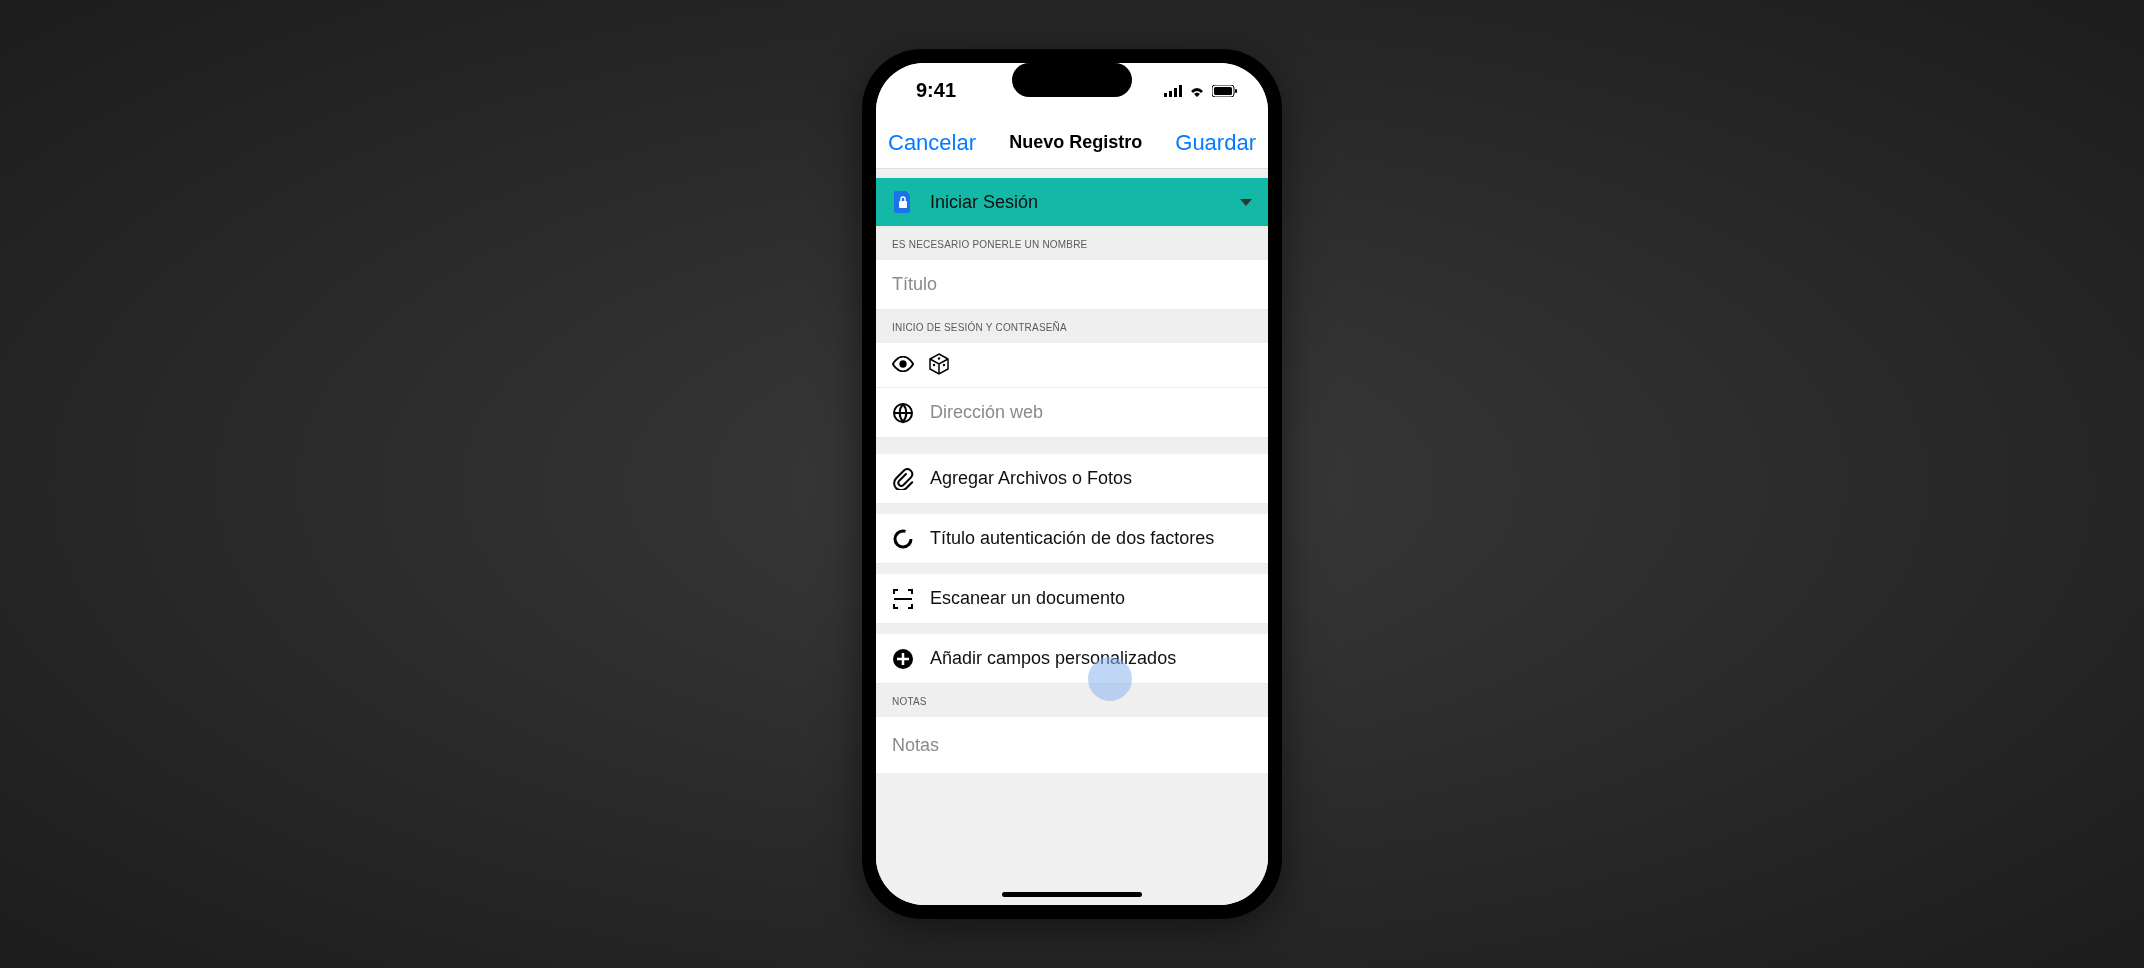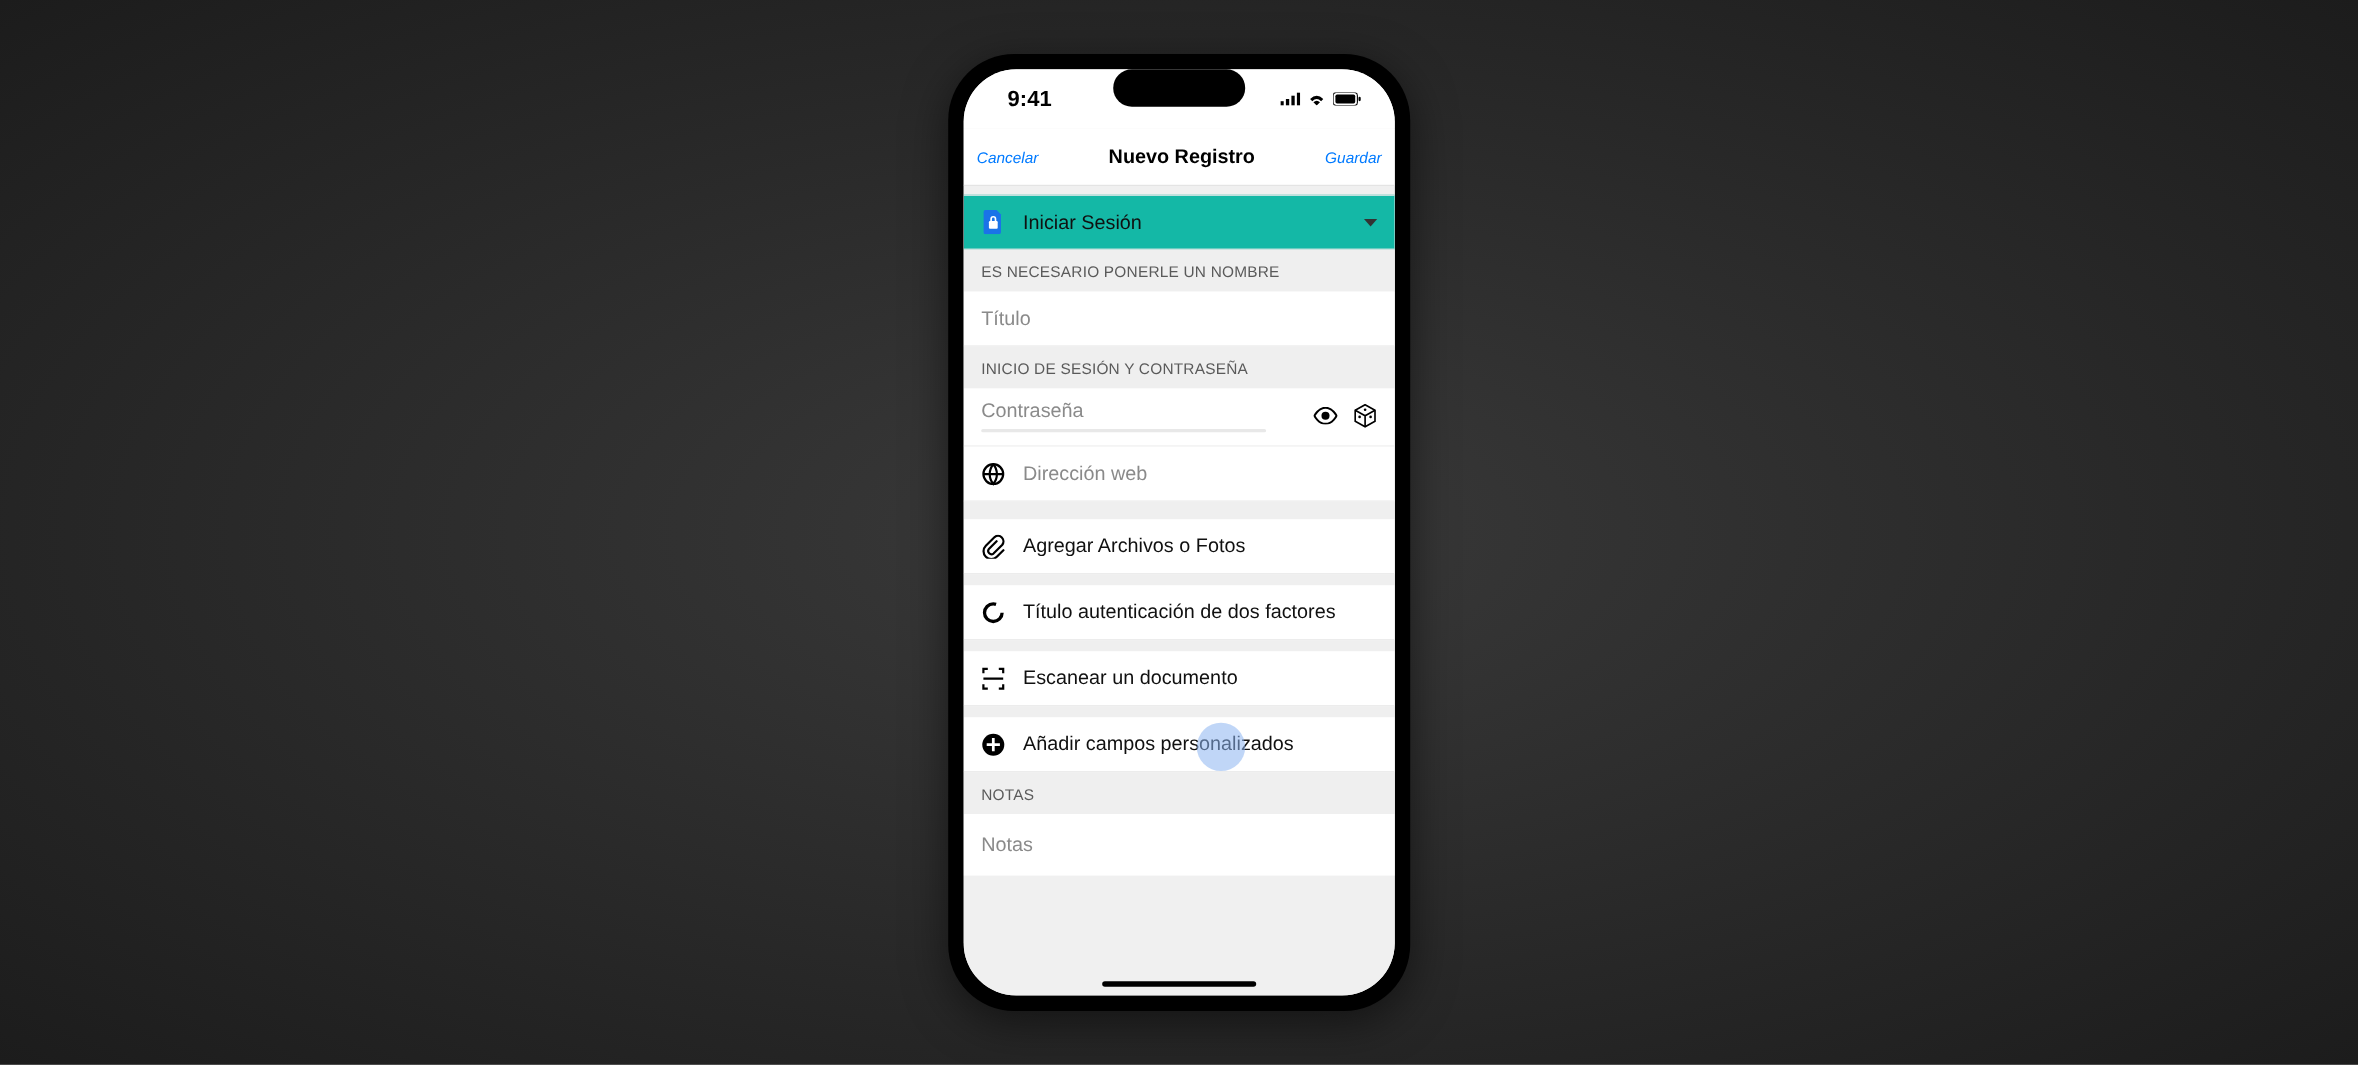--- a/index.html
+++ b/index.html
@@ -54,26 +54,25 @@
   background: #fff;
   height: 52px;
   border-bottom: 1px solid #e0e0e0;
   display: flex;
   align-items: center;
   justify-content: space-between;
   padding: 0 12px;
 }
 .nav-btn {
   color: #007aff;
-  font-size: 14px;
+  font-size: 22px;
   font-weight: 400;
   background: none;
   border: none;
   cursor: pointer;
-  font-style: italic;
 }
 .nav-title {
   font-size: 18px;
   font-weight: 700;
   color: #000;
 }
 .content {
   background: #f0f0f0;
   height: calc(100% - 106px);
   overflow-y: auto;
@@ -85,21 +84,21 @@
   align-items: center;
   padding: 0 16px;
   gap: 16px;
   border-bottom: 1px solid #eaeaea;
 }
 .row:last-child { border-bottom: none; }
 .row-text { font-size: 18px; color: #101010; }
 .section-header {
   background: #efefef;
   padding: 12px 16px 10px;
-  font-size: 14px;
+  font-size: 10px;
   color: #5a5a5a;
   letter-spacing: 0.2px;
 }
 .type-row {
   background: #14b8a6;
   height: 50px;
   display: flex;
   align-items: center;
   padding: 0 16px;
   gap: 16px;
@@ -196,24 +195,20 @@
       </div>
 
       <div class="section-header">ES NECESARIO PONERLE UN NOMBRE</div>
       <div class="row">
         <input class="inline" placeholder="Título" style="">
       </div>
 
       <div class="section-header">INICIO DE SESIÓN Y CONTRASEÑA</div>
       <div class="password-row">
         <div class="password-inner">
-          <div class="password-field">
-            <div class="password-label">Contraseña</div>
-            <div class="password-line"></div>
-          </div>
           <span class="icon-slot">
             <svg width="24" height="16" viewBox="0 0 24 16">
                 <path d="M12 0 C5 0 1 8 1 8 s4 8 11 8 s11-8 11-8 S19 0 12 0 z" fill="none" stroke="#000" stroke-width="2"></path>
                 <circle cx="12" cy="8" r="4" fill="#000"></circle>
               </svg>
           </span>
           <span class="icon-slot">
             <svg width="22" height="22" viewBox="0 0 22 22">
                 <path d="M11 1 L20 6 v10 L11 21 L2 16 V6 Z" fill="none" stroke="#000" stroke-width="1.5"></path>
                 <path d="M2 6 L11 11 L20 6 M11 11 v10" fill="none" stroke="#000" stroke-width="1.5"></path>

